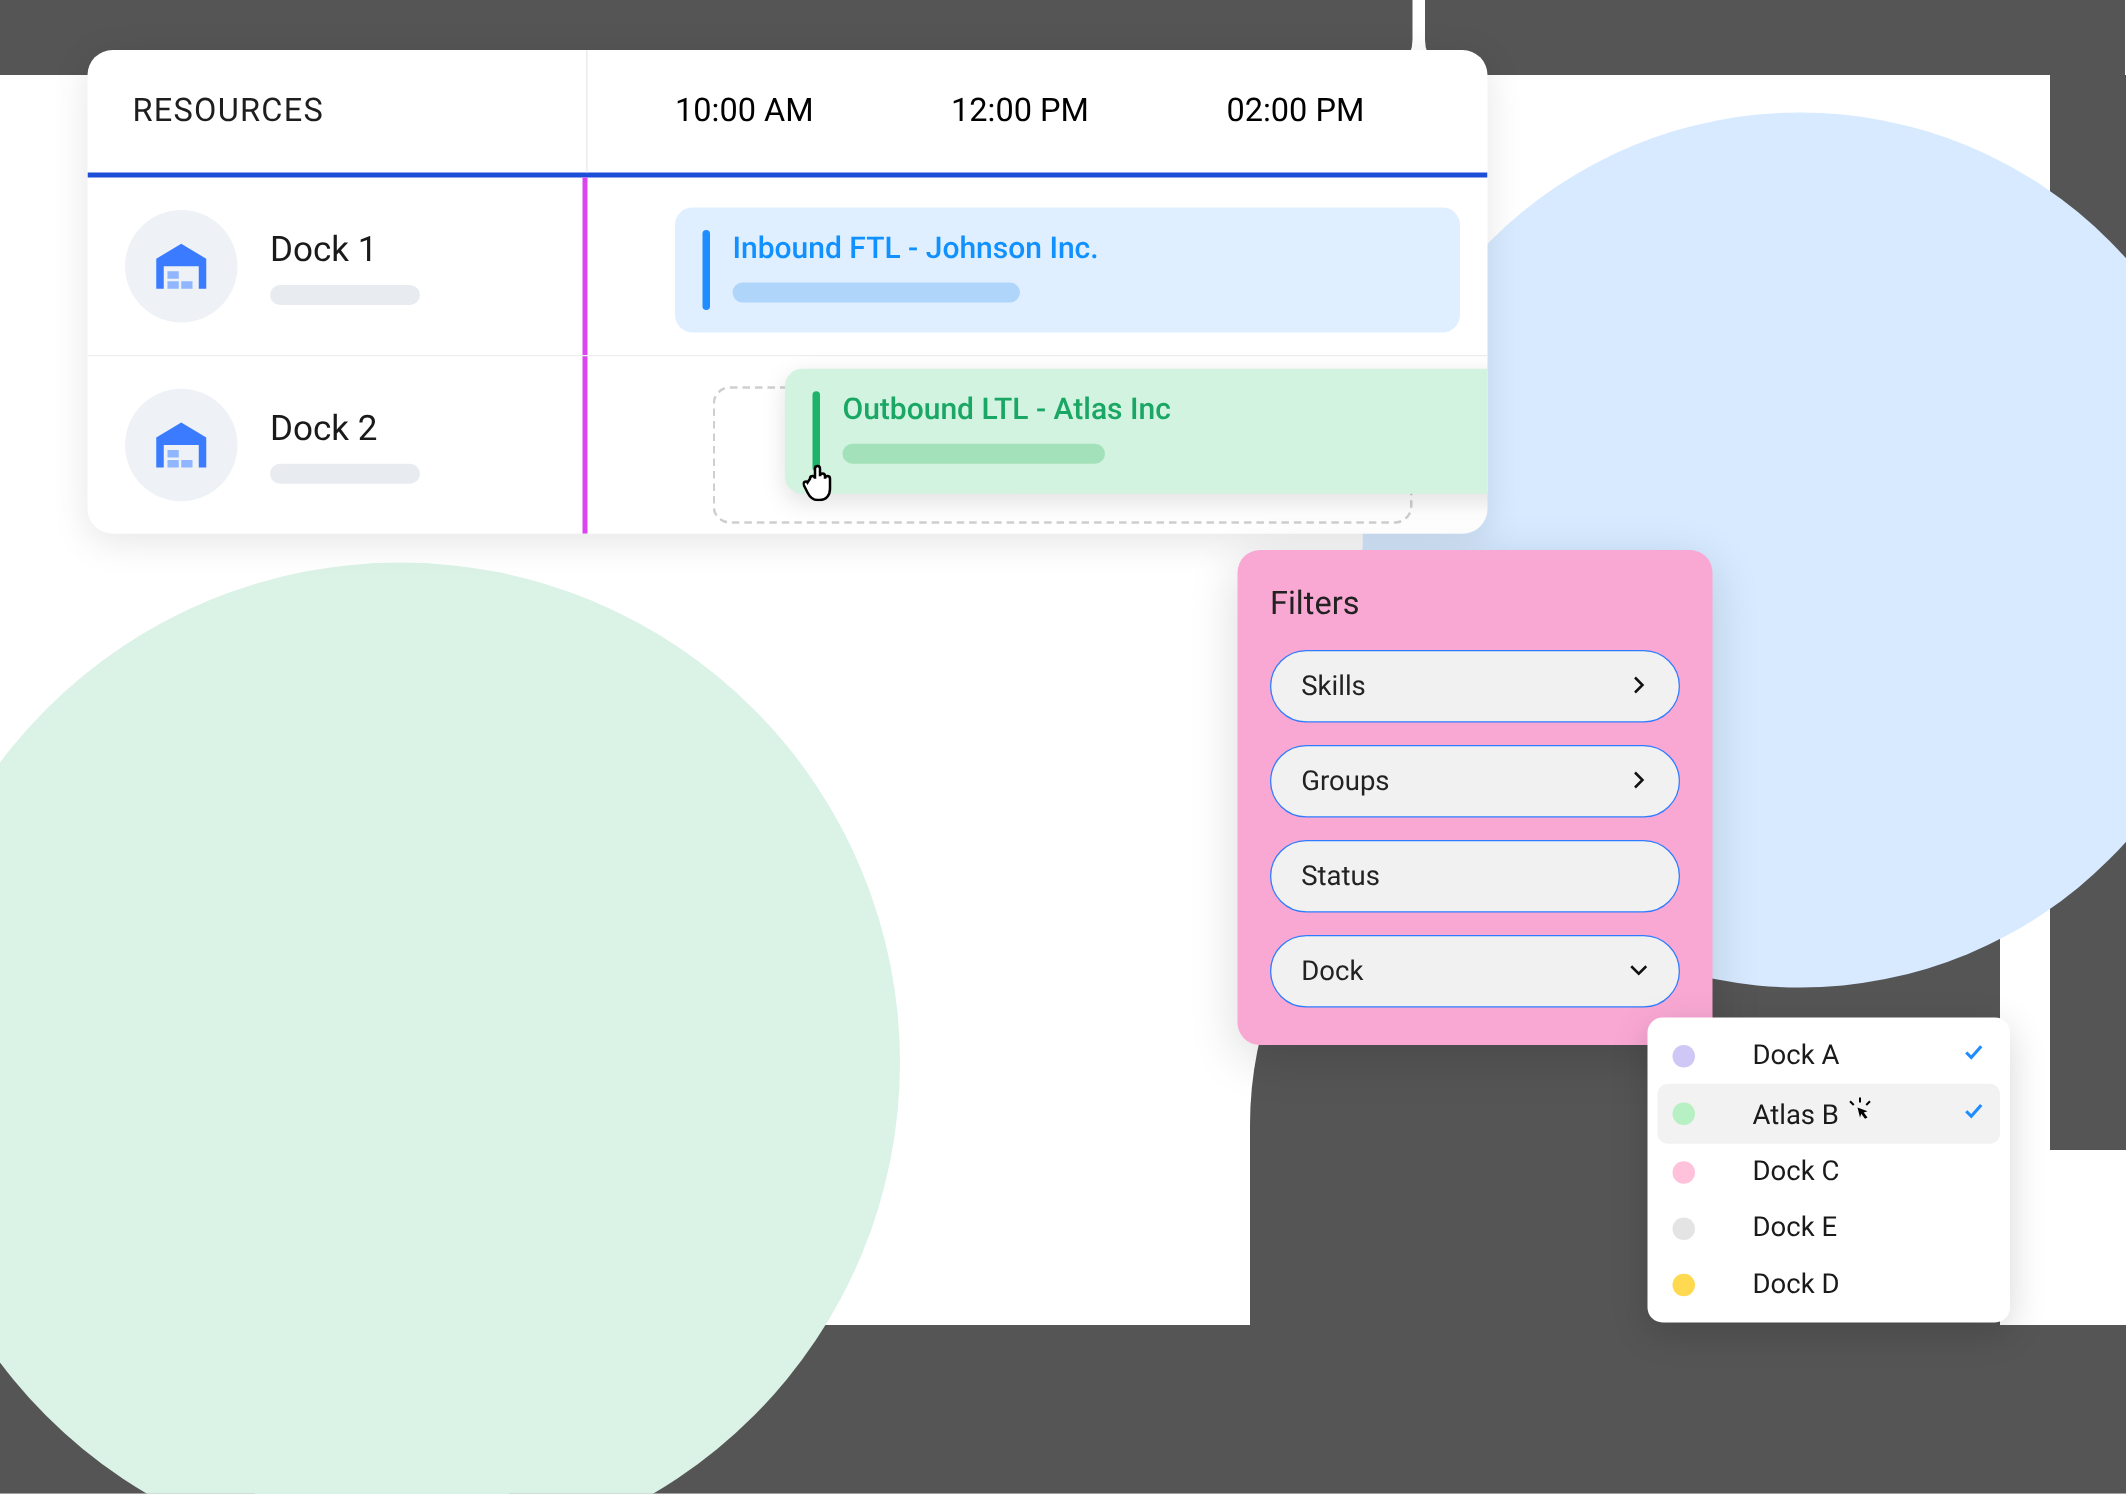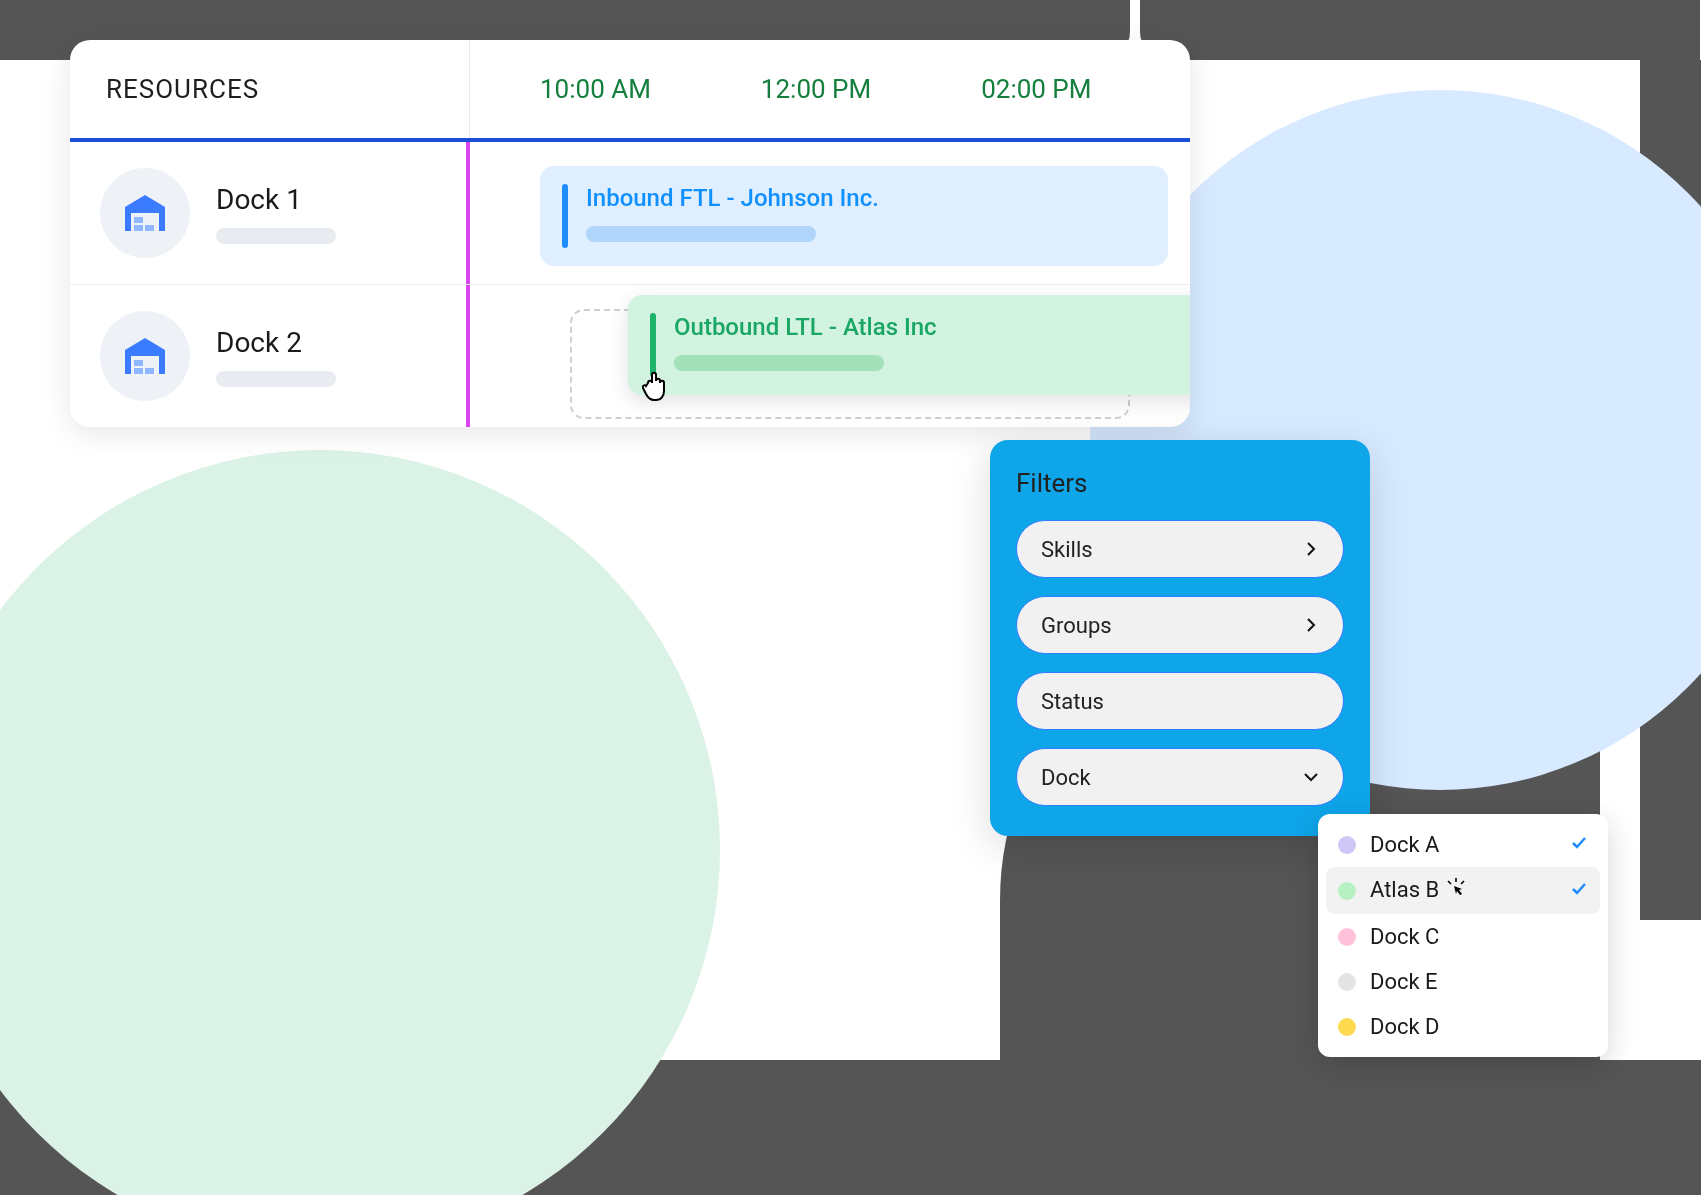--- a/index.html
+++ b/index.html
@@ -49,21 +49,21 @@
     box-shadow: 0 6px 30px rgba(0,0,0,0.10);
     overflow: hidden;
   }
   .sched-header { display: flex; border-bottom: 4px solid #1d4ed8; }
   .res-col-head {
     width: 400px; padding: 34px 36px; font-size: 26px; letter-spacing: 1px;
     color: #1e1e1e; border-right: 1px solid #e8e8e8;
   }
   .times-head {
     flex: 1; display: flex; align-items: center; padding: 20px 10px;
-    font-size: 26px; color: #15803d; gap: 110px; padding-left: 70px;
+    font-size: 26px; color: #000000; gap: 110px; padding-left: 70px;
   }
   .time-label { }
 
   .sched-row { display: flex; border-bottom: 1px solid #eee; }
   .sched-row:last-child { border-bottom: none; }
   .res-cell {
     width: 400px; display: flex; align-items: center; gap: 26px;
     padding: 26px 30px; border-right: 4px solid #d946ef;
   }
   .dock-icon-wrap {
@@ -102,21 +102,21 @@
   .ev2 .ev-sub { width: 210px; background: #a3e1ba; }
 
   .drag-cursor {
     position: absolute; left: 172px; top: 82px; z-index: 5;
   }
   .drag-cursor svg { width: 32px; height: 34px; }
 
   
   .filters-panel {
     position: absolute; left: 990px; top: 440px; width: 380px;
-    background: #0ea5e9; border-radius: 18px; padding: 28px 26px 30px;
+    background: #f9a8d4; border-radius: 18px; padding: 28px 26px 30px;
     box-shadow: 0 10px 40px rgba(0,0,0,0.14);
   }
   .filters-title { font-size: 26px; color: #222; margin-bottom: 22px; }
   .filter-chip {
     display: flex; align-items: center; justify-content: space-between;
     width: 100%; height: 58px; border: 1.5px solid #2e7cff;
     background: #f1f1f1; border-radius: 30px; padding: 0 24px;
     font-size: 22px; color: #222; margin-bottom: 18px; cursor: pointer;
   }
   .filter-chip:last-child { margin-bottom: 0; }
@@ -129,21 +129,21 @@
     box-shadow: 0 8px 30px rgba(0,0,0,0.16);
     padding: 8px;
   }
   .dd-item {
     display: flex; align-items: center; gap: 14px;
     padding: 10px 12px; border-radius: 8px; cursor: pointer;
     font-size: 22px; color: #1a1a1a;
   }
   .dd-item.hovered { background: #f2f2f2; }
   .dd-dot { width: 18px; height: 18px; border-radius: 50%; display: inline-block; }
-  .dd-label { flex: 1; display:flex; align-items:flex-start; gap:6px;}
+  .dd-label { flex: 1; display:flex; align-items:flex-end; gap:6px;margin-left:32px;}
   .dd-check { color: #1f8cff; }
   .dd-check svg { width: 18px; height: 18px; }
   .click-burst svg { width: 22px; height: 22px; }
 
 </style>
 </head>
 <body>
 
 <div class="stage">
 

